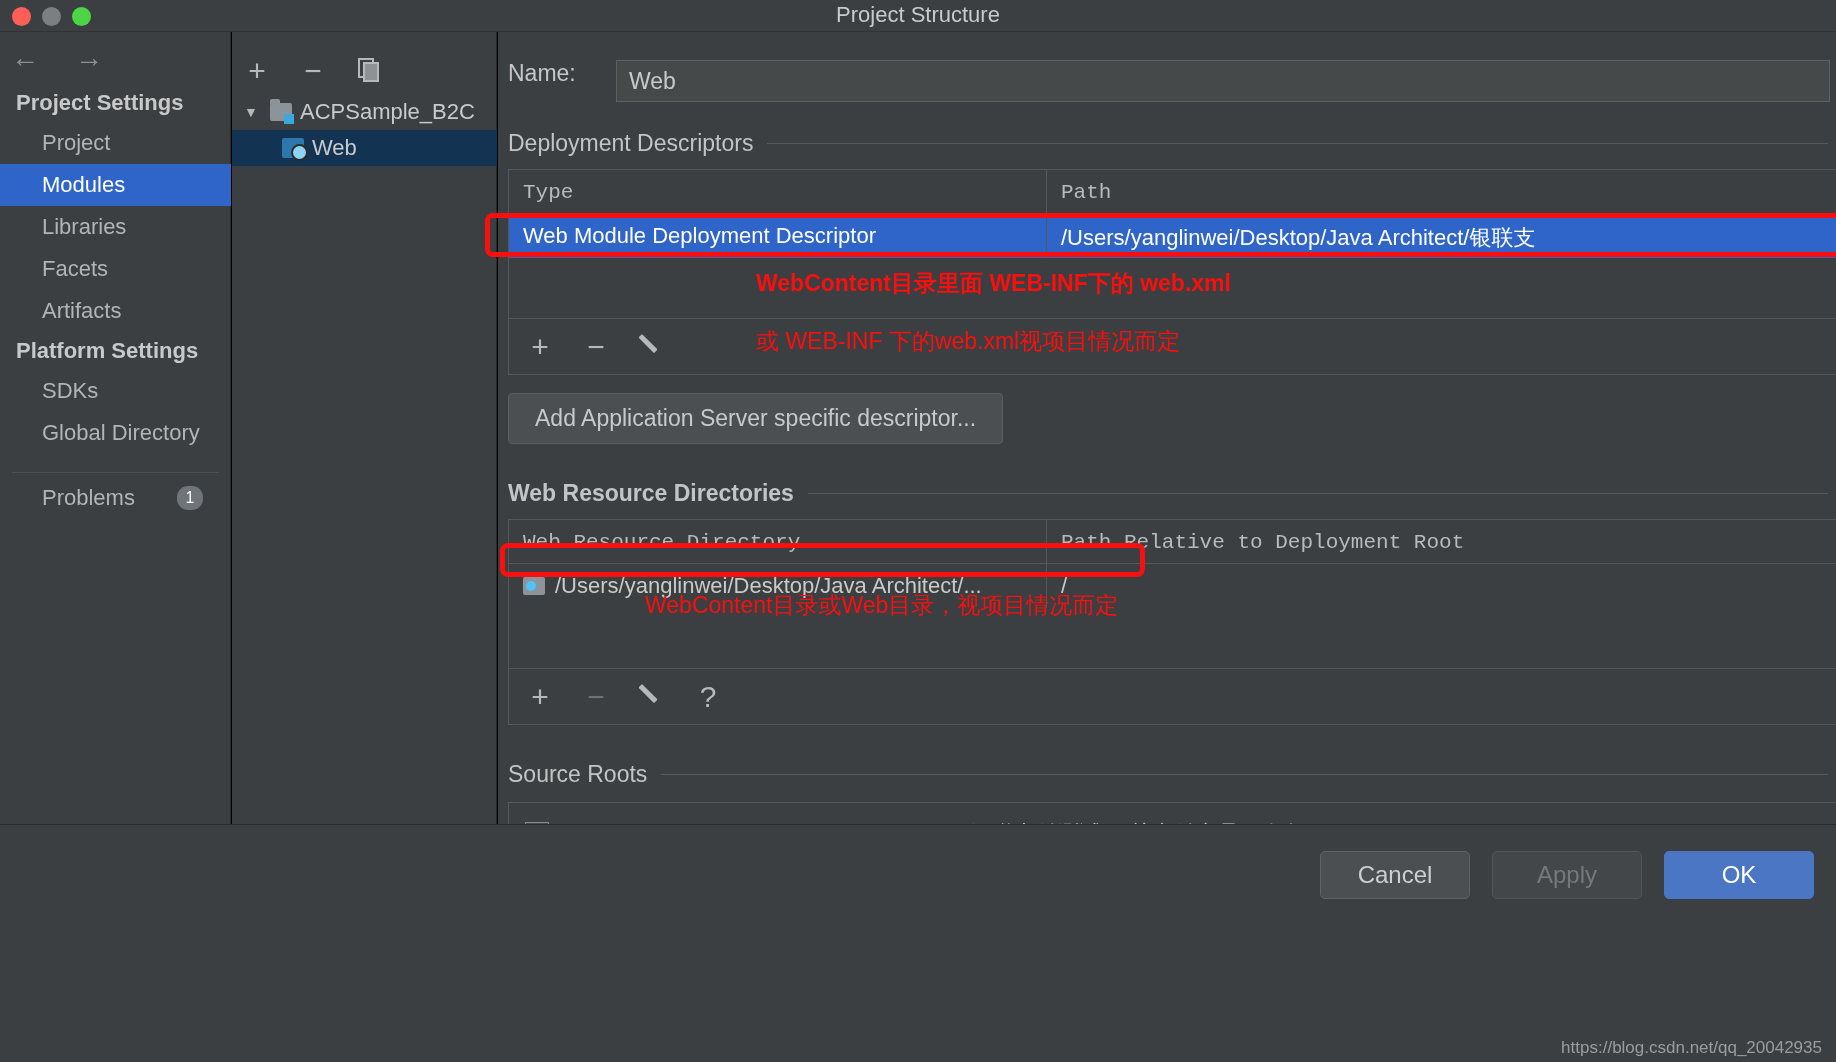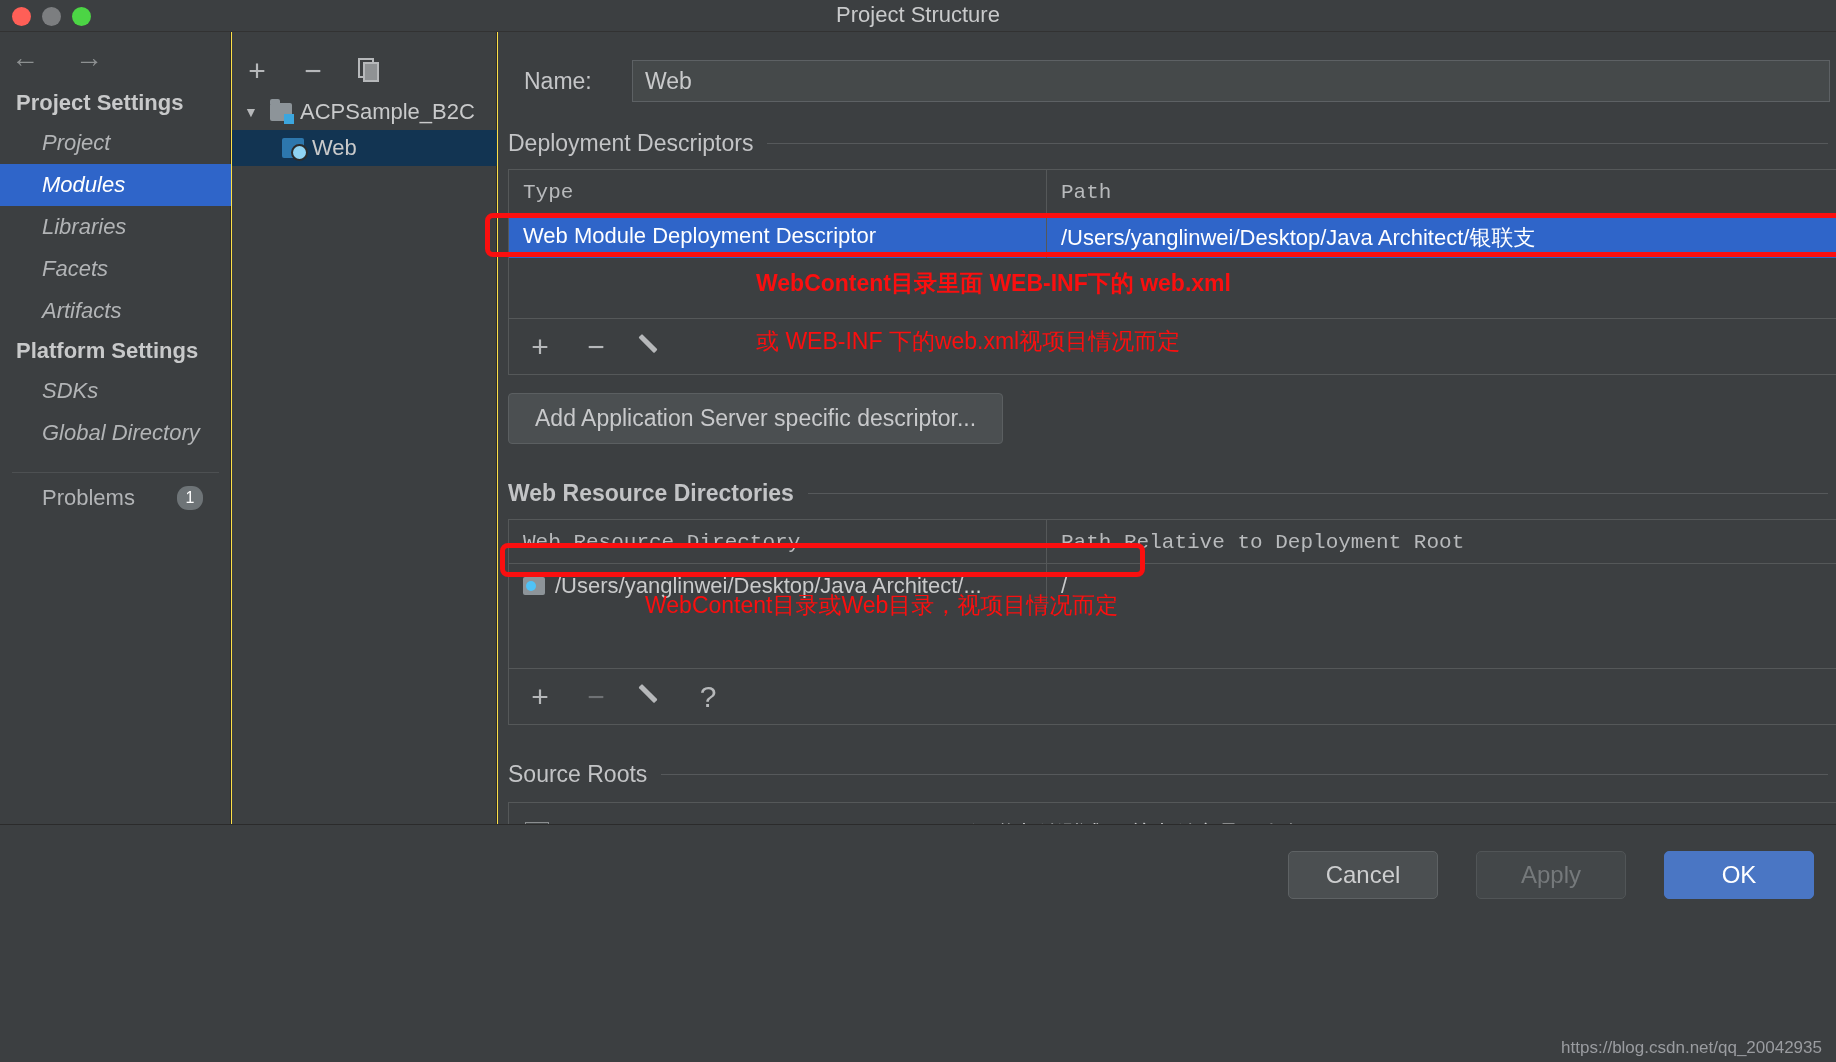--- a/index.html
+++ b/index.html
@@ -5,21 +5,21 @@
   * { box-sizing: border-box; margin: 0; padding: 0; }
   html, body {
     width: 1836px; height: 1062px;
     background: #3c3f41;
     font-family: "Liberation Sans", "DejaVu Sans", sans-serif;
     overflow: hidden;
   }
   #app {
     position: relative;
     width: 1836px; height: 1062px;
-    background: #fde047;
+    background: #000000;
   }
 
   
   .titlebar {
     position: absolute; left: 0; top: 0; width: 1836px; height: 32px;
     background: #3c3f41;
     border-bottom: 1px solid #323232;
   }
   .traffic { position: absolute; top: 7px; display: flex; gap: 11px; left: 12px; }
   .dot { width: 19px; height: 19px; border-radius: 50%; }
@@ -39,21 +39,21 @@
   .navarrows { position: absolute; top: 12px; left: 8px; display: flex; gap: 30px; }
   .navarrow {
     width: 34px; height: 30px; color: #8d9091; font-size: 28px;
     line-height: 28px; text-align: center;
   }
   .side-group {
     color: #c8c9ca; font-size: 22px; font-weight: bold;
     padding: 6px 0 6px 16px;
   }
   .side-item {
-    color: #b2b4b6; font-size: 22px; padding: 8px 0 8px 42px; font-style: italic;
+    color: #b2b4b6; font-size: 22px; padding: 8px 0 8px 42px;
   }
   .side-item.selected { background: #2f65c9; color: #ffffff; }
   .side-sep {
     height: 1px; background: #4d5052; margin: 18px 12px 0 12px;
   }
   .problems-row {
     display: flex; align-items: center; justify-content: space-between;
     padding: 12px 28px 0 42px;
   }
   .problems-label { color: #b2b4b6; font-size: 22px; }
@@ -106,21 +106,21 @@
     width: 13px; height: 13px; border-radius: 50%;
     background: #8fd3f2; border: 2px solid #2b2b2b;
   }
   .tree-indent { width: 34px; }
 
   
   .main {
     position: absolute; left: 498px; top: 32px; width: 1338px; height: 792px;
     background: #3c3f41; padding: 20px 0 0 10px;
   }
-  .name-row { display: flex; align-items: center; gap: 18px; margin: 8px 0 0 16px; }
+  .name-row { display: flex; gap: 18px; margin: 8px 0 0 0; }
   .name-label { color: #c5c6c8; font-size: 23px; width: 90px; }
   .name-field {
     flex: 1; height: 42px; background: #45494a; border: 1px solid #5d6164;
     color: #c9cacb; font-size: 23px; padding: 0 12px; line-height: 40px;
     margin-right: 6px;
   }
   .section-title-row {
     display: flex; align-items: center; gap: 14px; margin-top: 28px; padding-right: 8px;
   }
   .section-title { color: #c3c4c6; font-size: 23px; white-space: nowrap; }
@@ -184,21 +184,21 @@
   .redbox {
     position: absolute; border: 5px solid #fa0f0f; border-radius: 8px;
     pointer-events: none;
   }
 
   
   .bottombar {
     position: absolute; left: 0; top: 824px; width: 1836px; height: 238px;
     background: #3c3f41; border-top: 1px solid #2b2b2b;
   }
-  .btn-row { position: absolute; right: 22px; top: 26px; display: flex; gap: 38px; }
+  .btn-row { position: absolute; right: 22px; top: 26px; display: flex; gap: 22px; }
   .dlg-btn {
     min-width: 150px; height: 48px; border-radius: 5px; font-size: 24px;
     text-align: center; line-height: 46px; padding: 0 22px;
   }
   .btn-cancel { background: #4b4f51; border: 1px solid #5e6264; color: #cdcecf; }
   .btn-apply  { background: #434749; border: 1px solid #515557; color: #75797b; }
   .btn-ok     { background: #4a76c4; border: 1px solid #4a76c4; color: #ffffff; }
   .watermark {
     position: absolute; right: 14px; bottom: 4px;
     color: #9a9ca0; font-size: 17px;

